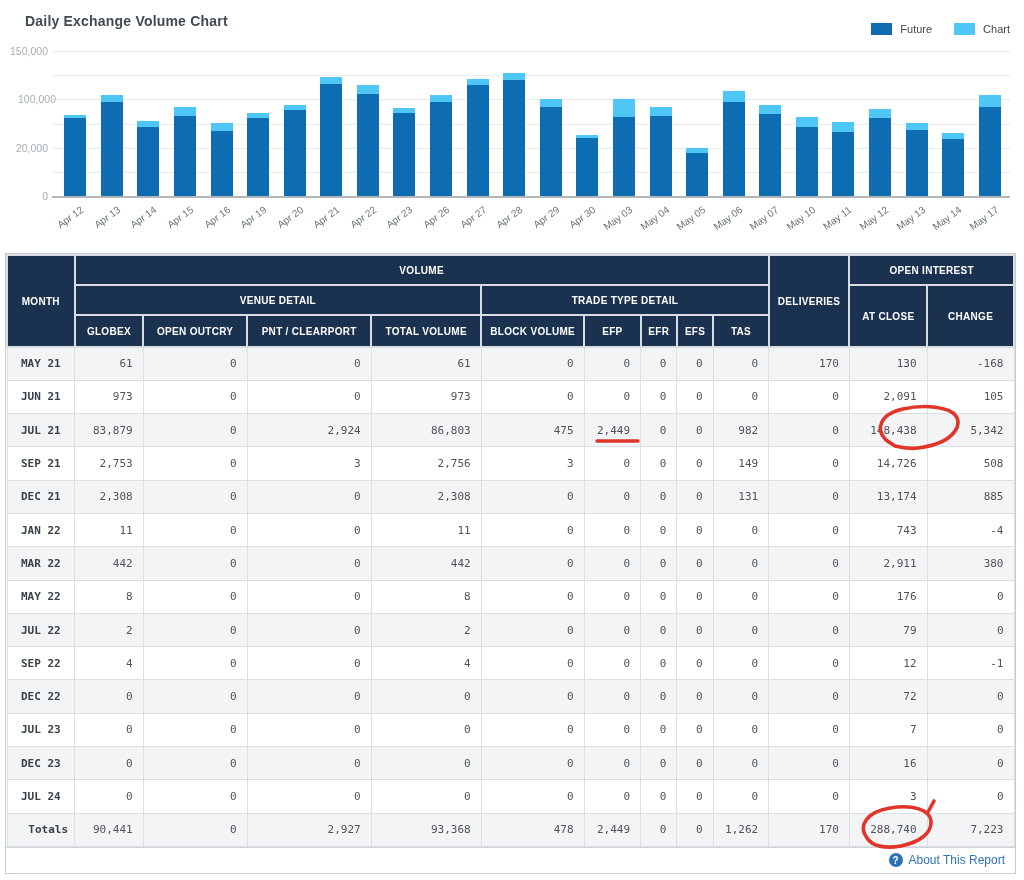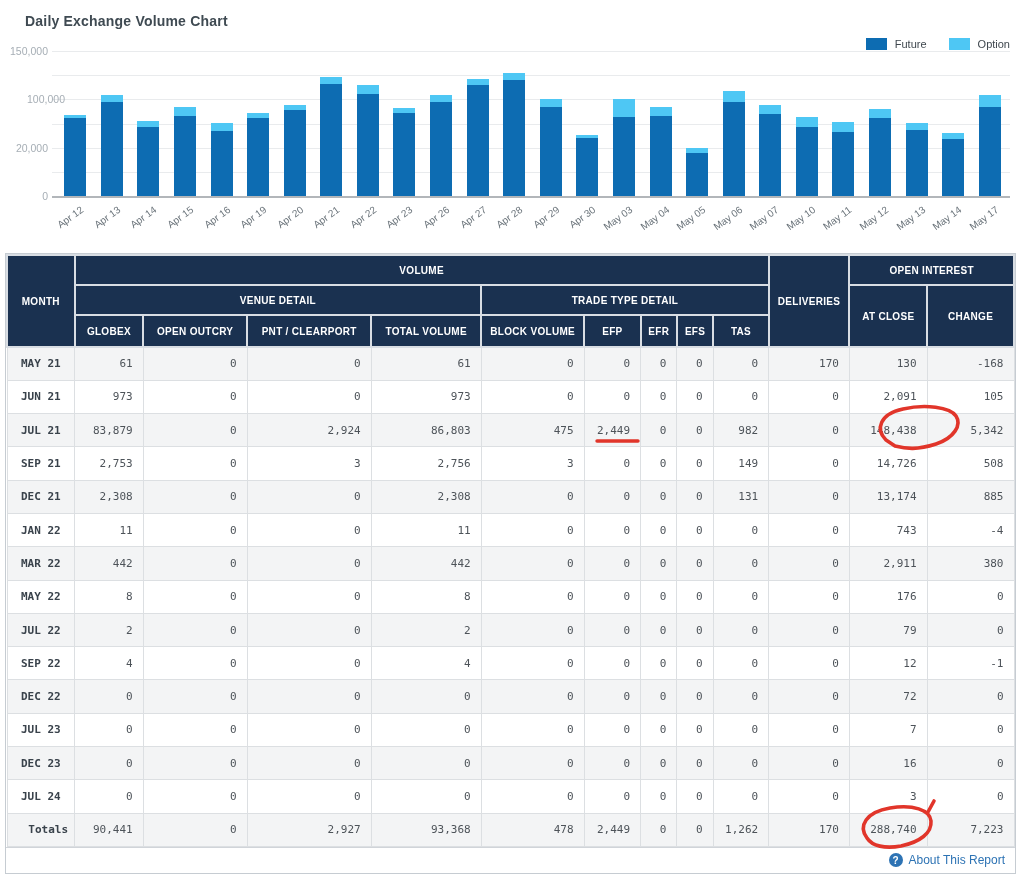--- a/index.html
+++ b/index.html
@@ -2,21 +2,21 @@
 <html style="--future: #0d6cb2; --option: #4ec7f4; --header-bg: #1a3150; --link: #2d73b4; --annotation: #e1352a;"><head>
 <meta charset="utf-8">
 <style>
   * { margin:0; padding:0; box-sizing:border-box; }
   html,body { width:1024px; height:880px; background:#ffffff; font-family:"Liberation Sans", sans-serif; }
   .page { position:relative; width:1024px; height:880px; overflow:hidden; }
 
   
   .chart-section { position:absolute; left:0; top:0; width:1024px; height:250px; }
   .chart-title { position:absolute; left:25px; top:13px; font-size:14px; font-weight:bold; color:#3f4a52; letter-spacing:.2px; }
-  .legend { position:absolute; right:14px; top:38px; display:flex; align-items:center; gap:8px; font-size:11px; color:#3f474e; }
+  .legend { position:absolute; right:14px; top:23px; display:flex; align-items:center; gap:8px; font-size:11px; color:#3f474e; }
   .legend .swatch { display:inline-block; width:21px; height:12px; }
   .legend .future-swatch { background:var(--future); }
   .legend .option-swatch { background:var(--option); margin-left:14px; }
   .gridline { position:absolute; left:52px; width:958px; height:1px; background:#e9ebed; }
   .gridline.axis { height:2px; background:#b2b6ba; }
   .ytick { position:absolute; width:46px; text-align:right; font-size:10.5px; color:#a6aeb5; line-height:12px; }
   .bar-seg { position:absolute; width:22px; }
   .bar-future { background:var(--future); }
   .bar-option { background:var(--option); }
   .xtick { position:absolute; width:64px; text-align:right; font-size:10px; color:#6a737a; transform:rotate(-36deg); transform-origin:100% 0; white-space:nowrap; }
@@ -45,33 +45,33 @@
 <body>
 
 <div class="page">
 
   <div class="chart-section">
     <div class="chart-title">Daily Exchange Volume Chart</div>
     <div class="legend">
       <span class="swatch future-swatch"></span>
       <span>Future</span>
       <span class="swatch option-swatch"></span>
-      <span>Option</span>
+      <span>Chart</span>
     </div>
     <div id="plot">
         <div class="gridline axis" style="top: 196px;"></div>
         <div class="gridline" style="top: 171.833px;"></div>
         <div class="gridline" style="top: 147.667px;"></div>
         <div class="gridline" style="top: 123.5px;"></div>
         <div class="gridline" style="top: 99.3333px;"></div>
         <div class="gridline" style="top: 75.1667px;"></div>
         <div class="gridline" style="top: 51px;"></div>
         <div class="ytick" style="top: 190px; left: 2px;">0</div>
         <div class="ytick" style="top: 141.667px; left: 2px;">20,000</div>
-        <div class="ytick" style="top: 93.3333px; left: 19px;">100,000</div>
+        <div class="ytick" style="top: 93.3333px; left: 10px;">100,000</div>
         <div class="ytick" style="top: 45px; left: 2px;">150,000</div>
         <div class="bar-seg bar-future" style="left: 64.2885px; top: 117.7px; height: 78.3px;"></div>
         <div class="bar-seg bar-option" style="left: 64.2885px; top: 114.8px; height: 2.9px;"></div>
         <div class="xtick" style="left: 15.2885px; top: 204px;">Apr 12</div>
         <div class="bar-seg bar-future" style="left: 100.865px; top: 101.75px; height: 94.25px;"></div>
         <div class="bar-seg bar-option" style="left: 100.865px; top: 95.4667px; height: 6.28333px;"></div>
         <div class="xtick" style="left: 51.8654px; top: 204px;">Apr 13</div>
         <div class="bar-seg bar-future" style="left: 137.442px; top: 127.367px; height: 68.6333px;"></div>
         <div class="bar-seg bar-option" style="left: 137.442px; top: 121.083px; height: 6.28333px;"></div>
         <div class="xtick" style="left: 88.4423px; top: 204px;">Apr 14</div>

